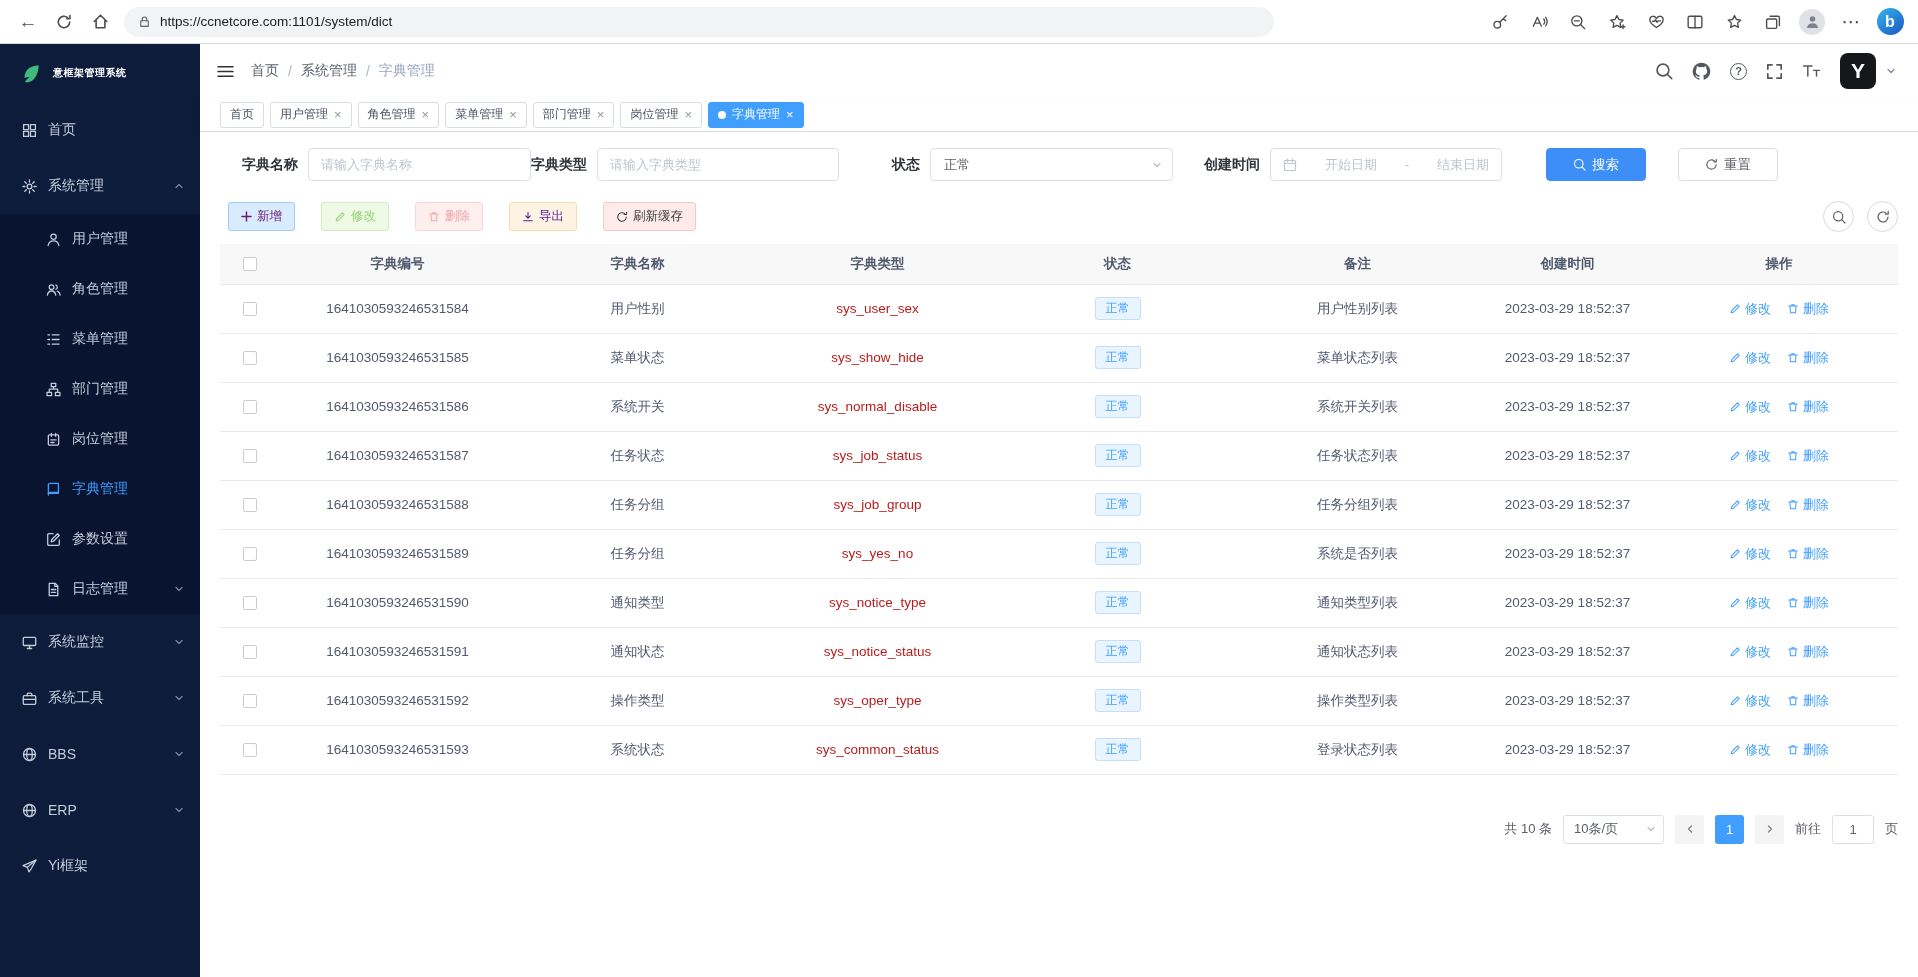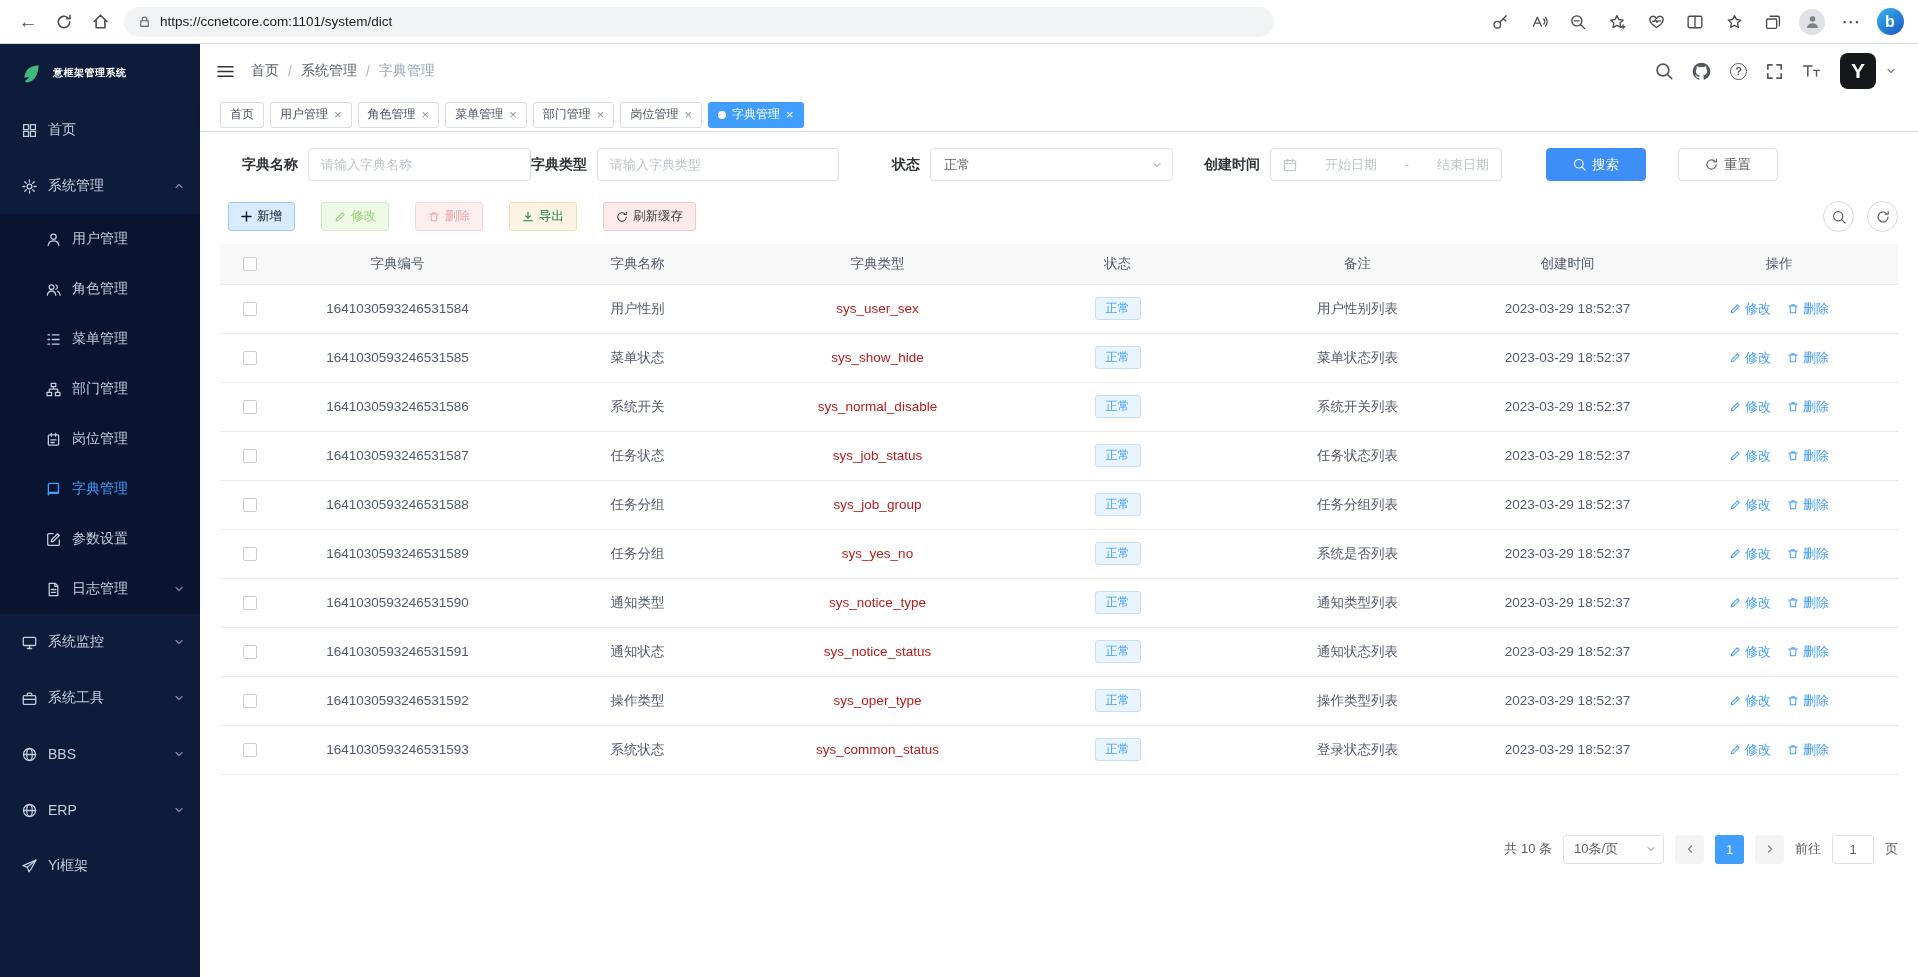--- a/index.html
+++ b/index.html
@@ -62,40 +62,40 @@
   .fdate{width:232px;height:33px;border:1px solid #dcdfe6;border-radius:4px;display:flex;align-items:center;justify-content:space-between;padding:0 12px;color:#bfc4cc;font-size:13px;cursor:pointer;background:#fff}
   .fdate .ph{white-space:nowrap}
   .btn{height:33px;display:inline-flex;align-items:center;gap:6px;padding:0 26px;border-radius:4px;font-size:13.5px;border:1px solid #dcdfe6;background:#fff;color:#606266;cursor:pointer;white-space:nowrap}
   .btn-primary{background:#3e8ef7;border-color:#3e8ef7;color:#fff}
   .ml44{margin-left:44px}
   .ml32{margin-left:32px}
 
   
   .tools{display:flex;align-items:center;gap:26px;padding-left:8px;margin-bottom:12px}
   .tbtn{height:29px;display:inline-flex;align-items:center;gap:5px;padding:0 12px;font-size:12.5px;border-radius:3px;border:1px solid;cursor:pointer;white-space:nowrap;background:#fff}
-  .tb-add{background:#d9ecff;border-color:#9fcdfb;color:#0f172a}
+  .tb-add{background:#d9ecff;border-color:#9fcdfb;color:#701a75}
   .tb-edit{background:#eef9e6;border-color:#d4ecc2;color:#93d173}
   .tb-del{background:#feeeee;border-color:#fbd6d6;color:#f2a6a6}
-  .tb-exp{background:#fdf3e3;border-color:#f5ddae;color:#15803d}
+  .tb-exp{background:#fdf3e3;border-color:#f5ddae;color:#4c1d95}
   .tb-cache{background:#fdeaea;border-color:#f8c8c8;color:#404040}
   .toolright{margin-left:auto;display:flex;gap:13px}
   .circ{width:31px;height:31px;border-radius:50%;border:1px solid #d5d9e0;display:flex;align-items:center;justify-content:center;color:#5a5e66;background:#fff;cursor:pointer}
 
   
   table{width:100%;border-collapse:collapse;table-layout:fixed}
-  thead th{background:#f8f8f9;height:40px;font-size:13.5px;color:#50596c;border-bottom:1px solid #e8eaec;font-weight:normal;text-align:center}
+  thead th{background:#f8f8f9;height:40px;font-size:13.5px;color:#50596c;border-bottom:1px solid #e8eaec;font-weight:bold;text-align:center}
   tbody td{height:49px;border-bottom:1px solid #e8eaec;font-size:13.5px;color:#515a6e;text-align:center;overflow:hidden;white-space:nowrap}
   .ck{width:14px;height:14px;border:1px solid #c8ccd4;border-radius:2px;display:inline-block;background:#fff;vertical-align:middle;cursor:pointer}
   .typelink{color:#b91c1c;cursor:pointer}
   .ntag{display:inline-block;padding:3px 10px;font-size:12px;color:#409eff;background:#e8f4ff;border:1px solid #c4dff6;border-radius:3px;line-height:1.2}
   .ops{display:flex;justify-content:center;align-items:center;gap:16px}
   .oplink{color:#409eff;display:inline-flex;align-items:center;gap:4px;font-size:13px;cursor:pointer}
 
   
-  .pager{display:flex;align-items:center;justify-content:flex-end;gap:11px;margin-top:60px;font-size:13px;color:#5c6066}
+  .pager{display:flex;align-items:center;justify-content:flex-end;gap:11px;margin-top:40px;font-size:13px;color:#5c6066}
   .psel{width:101px;height:29px;border:1px solid #dcdfe6;border-radius:3px;display:flex;align-items:center;gap:5px;padding:0 7px 0 10px;cursor:pointer;background:#fff}
   .psel .val{flex:1}
   .pbtn{min-width:29px;height:29px;border-radius:3px;background:#f4f4f5;display:flex;align-items:center;justify-content:center;color:#7e8591;cursor:pointer}
   .pcur{background:#409eff;color:#fff;font-size:13px}
   .goin{width:42px;height:29px;border:1px solid #dcdfe6;border-radius:3px;text-align:center;font-size:13px;color:#606266;outline:none}
 </style>
 </head>
 <body>
 
 <div class="screen">

